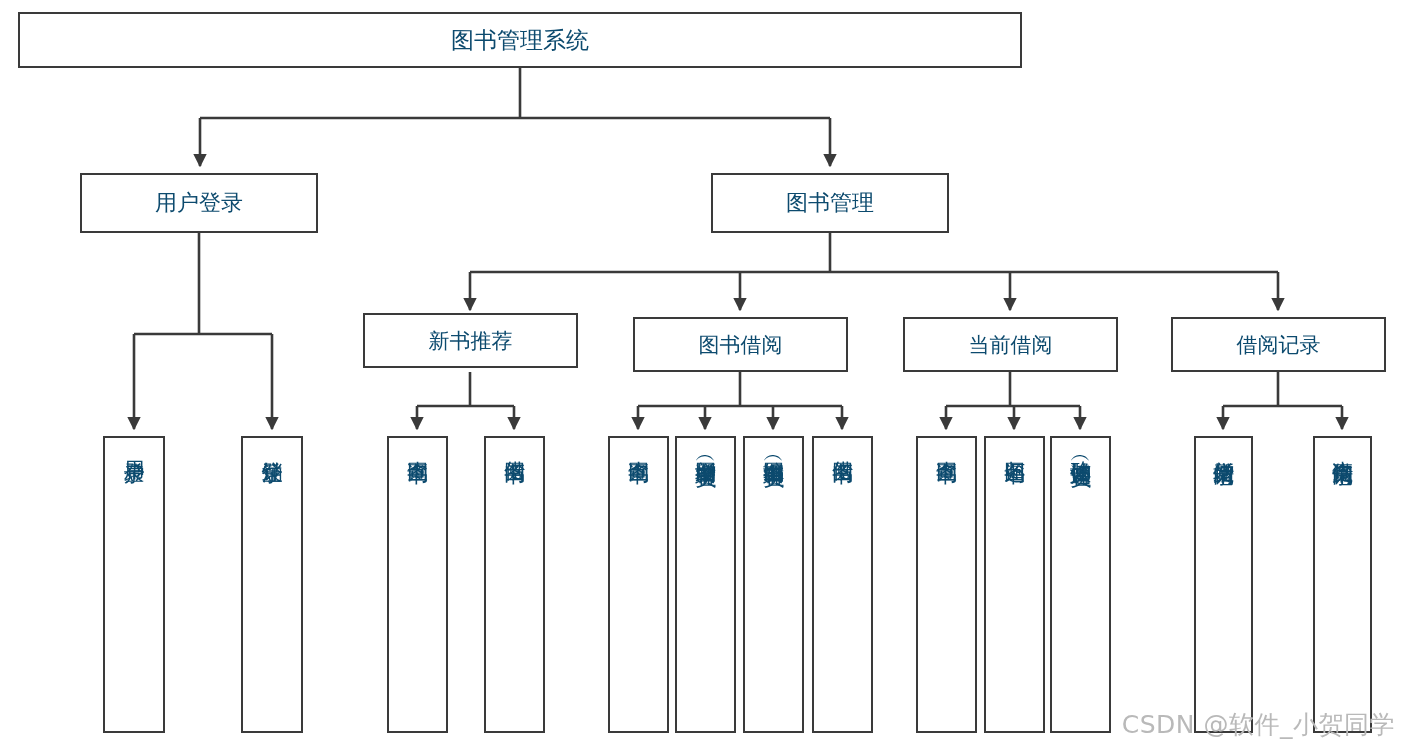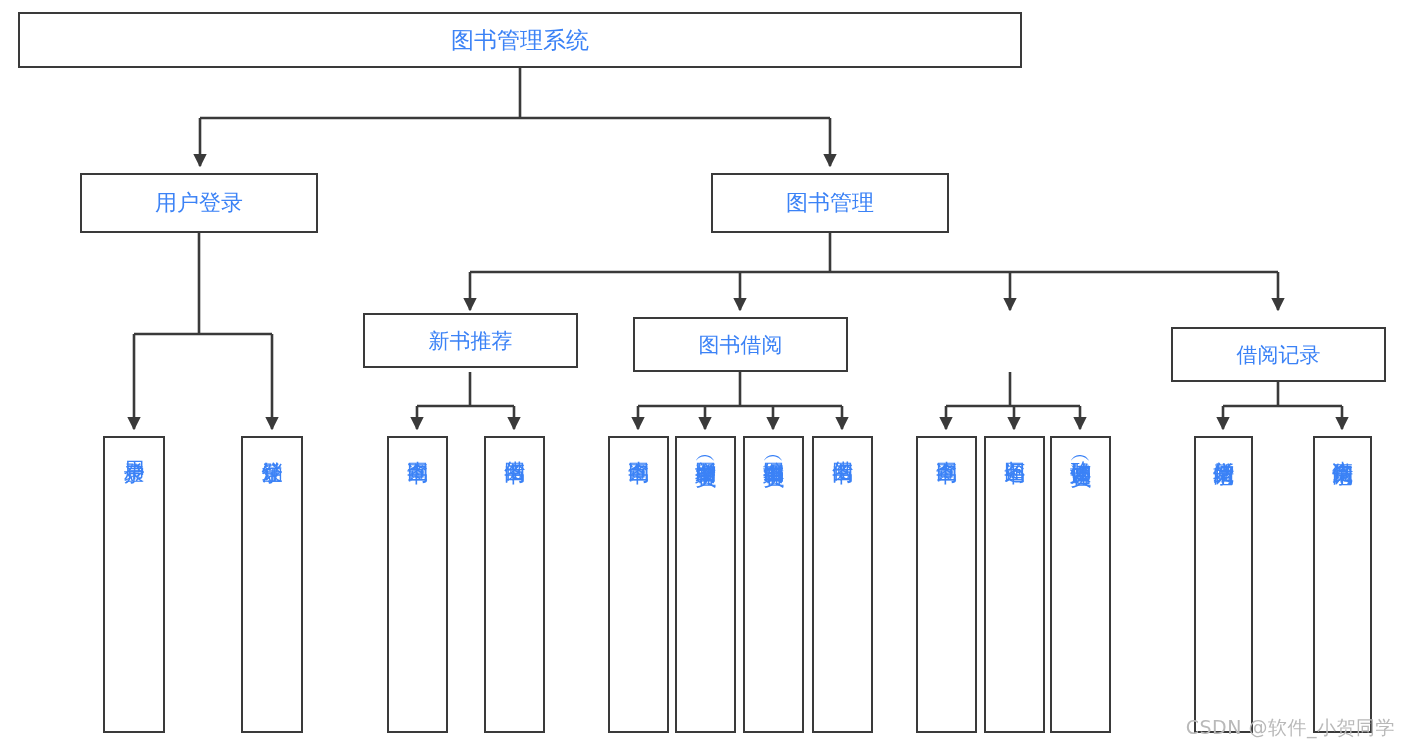--- a/index.html
+++ b/index.html
@@ -23,21 +23,21 @@
     left: 0;
     top: 0;
     width: 1405px;
     height: 747px;
   }
   .node {
     position: absolute;
     box-sizing: border-box;
     border: 2px solid #3a3a3a;
     background: #ffffff;
-    color: #3b82f6;
+    color: #0c4a6e;
     display: flex;
     align-items: center;
     justify-content: center;
     text-align: center;
     z-index: 2;
   }
   .node.root {
     font-size: 23px;
   }
   .node.level1 {
@@ -58,21 +58,21 @@
     letter-spacing: 1px;
     white-space: nowrap;
   }
   .htext {
     white-space: nowrap;
   }
   #watermark {
     position: absolute;
     right: 10px;
     bottom: 6px;
-    font-size: 19px;
+    font-size: 25px;
     color: #b9b9b9;
     z-index: 5;
     white-space: nowrap;
     letter-spacing: 0.5px;
   }
 </style>
 </head>
 <body>
 
 <div id="canvas">
@@ -138,21 +138,24 @@
   <div class="node level1" style="left:711px; top:173px; width:238px; height:60px;align-items:center;">
     <span class="htext">图书管理</span>
   </div>
 
   <div class="node level2" style="left:363px; top:313px; width:215px; height:55px;">
     <span class="htext">新书推荐</span>
   </div>
   <div class="node level2" style="left:633px; top:317px; width:215px; height:55px;">
     <span class="htext">图书借阅</span>
   </div>
-  <div class="node level2" style="left:1171px; top:327px; width:215px; height:55px;">
+  <div class="node level2" style="left:903px; top:317px; width:215px; height:55px;">
+    <span class="htext">当前借阅</span>
+  </div>
+  <div class="node level2" style="left:1171px; top:317px; width:215px; height:55px;">
     <span class="htext">借阅记录</span>
   </div>
 
   <div class="node leaf" style="left:103px; top:436px; width:62px; height:297px;">
     <span class="vtext">用户登录</span>
   </div>
   <div class="node leaf" style="left:241px; top:436px; width:62px; height:297px;">
     <span class="vtext">注销登录</span>
   </div>
 

